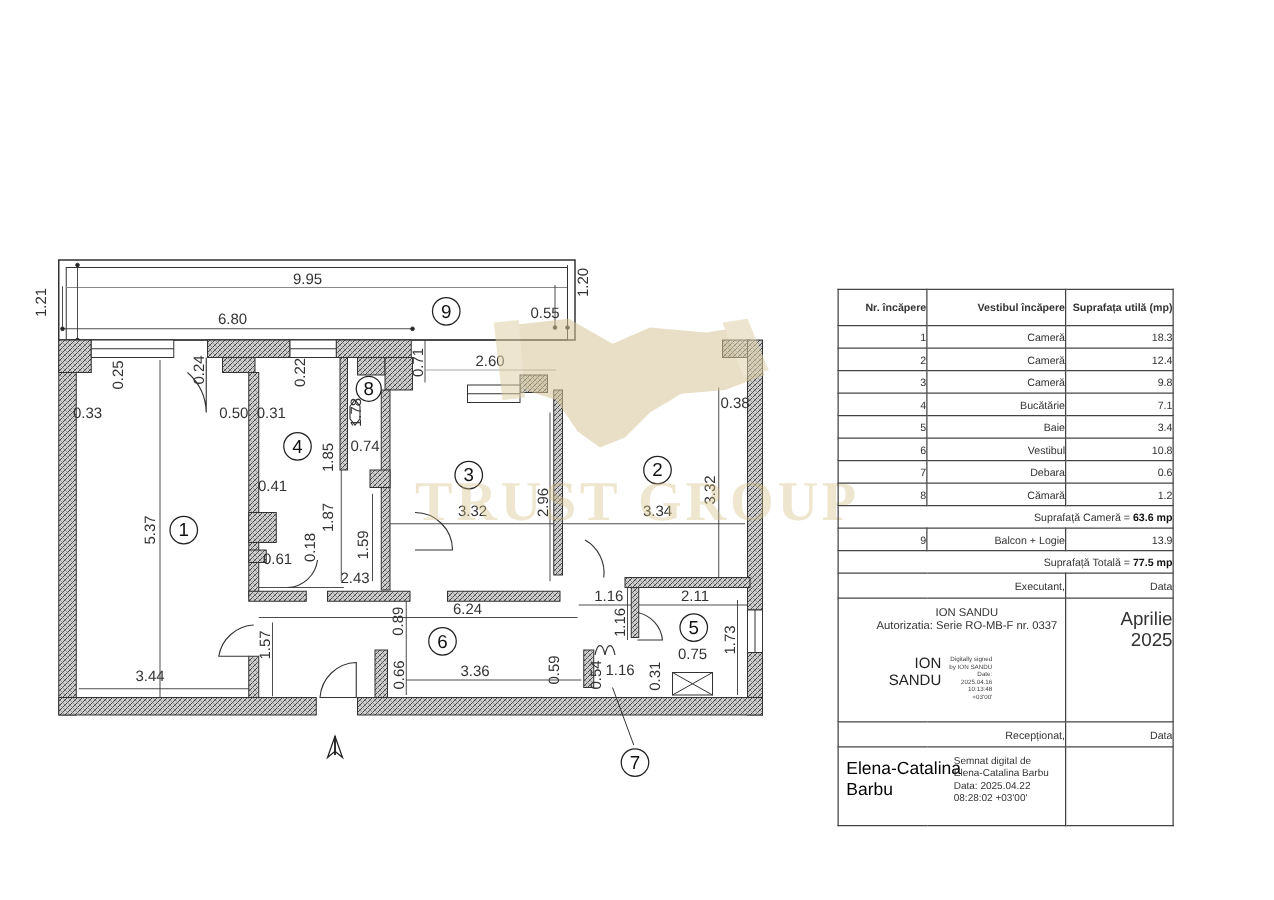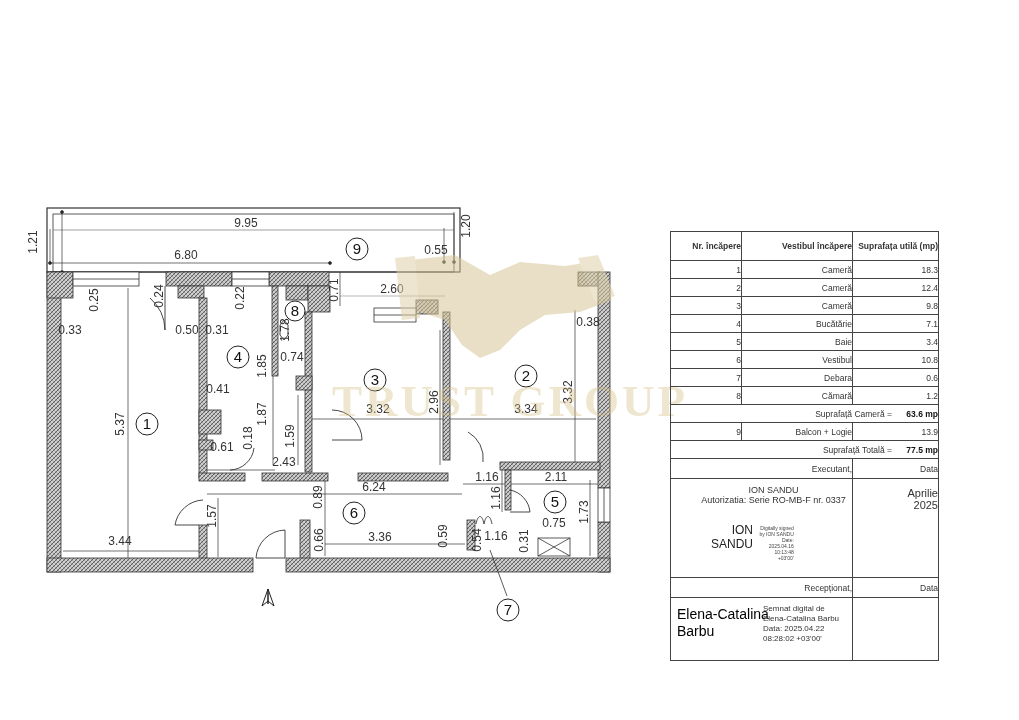--- a/index.html
+++ b/index.html
@@ -12,28 +12,28 @@
   #watermark { position: absolute; left: 330px; top: 375px; width: 360px; text-align: center; pointer-events: none; }
   #wm-title { font-family: "Liberation Serif", serif; font-size: 45px; letter-spacing: 3px; color: rgba(214,190,130,0.38); font-weight: bold; }
   #wm-sub { font-family: "Liberation Serif", serif; font-size: 12px; letter-spacing: 18px; color: rgba(214,190,130,0.5); margin-top: -2px; }
 
   #table-wrap { position: absolute; left: 670px; top: 231px; width: 269px; }
   table { border-collapse: collapse; width: 269px; font-size: 8.5px; color: #333; }
   td, th { border: 1px solid #444; text-align: right; padding: 0; }
   th { font-weight: bold; font-size: 8.5px; height: 28px; line-height: 10px; }
   td.c { height: 17px; }
   td.full { height: 17px; }
-  td.full b { color: #111; margin-left: 12px; }
+  td.full b { color: #111; }
   .sign-cell { height: 98px; vertical-align: top; position: relative; text-align: center; padding-left: 24px; }
   .sign-name { font-size: 9px; margin-top: 6px; }
   .sign-auth { font-size: 9px; }
   .sig-block { position: absolute; left: 40px; top: 44px; text-align: right; }
   .sig-big { font-size: 12px; line-height: 14px; color: #222; display: inline-block; vertical-align: top; }
   .sig-small { font-size: 5px; line-height: 6px; color: #444; display: inline-block; vertical-align: top; margin-left: 4px; margin-top: 2px; }
-  .date-cell { vertical-align: top; font-size: 11px; padding-top: 8px; padding-left: 21px; }
+  .date-cell { vertical-align: top; font-size: 15px; padding-top: 8px; padding-left: 21px; }
   .recv-cell { height: 62px; text-align: left; position: relative; }
   .recv-big { position: absolute; left: 6px; top: 8px; font-size: 14px; line-height: 17px; color: #000000; }
   .recv-small { position: absolute; left: 92px; top: 6px; font-size: 8px; line-height: 10px; color: #333; width: 110px; }
 </style>
 </head>
 <body>
 
 <svg id="plan" viewBox="0 0 660 720" xmlns="http://www.w3.org/2000/svg">
   <defs>
     <pattern id="hatch" width="4" height="4" patternUnits="userSpaceOnUse">

